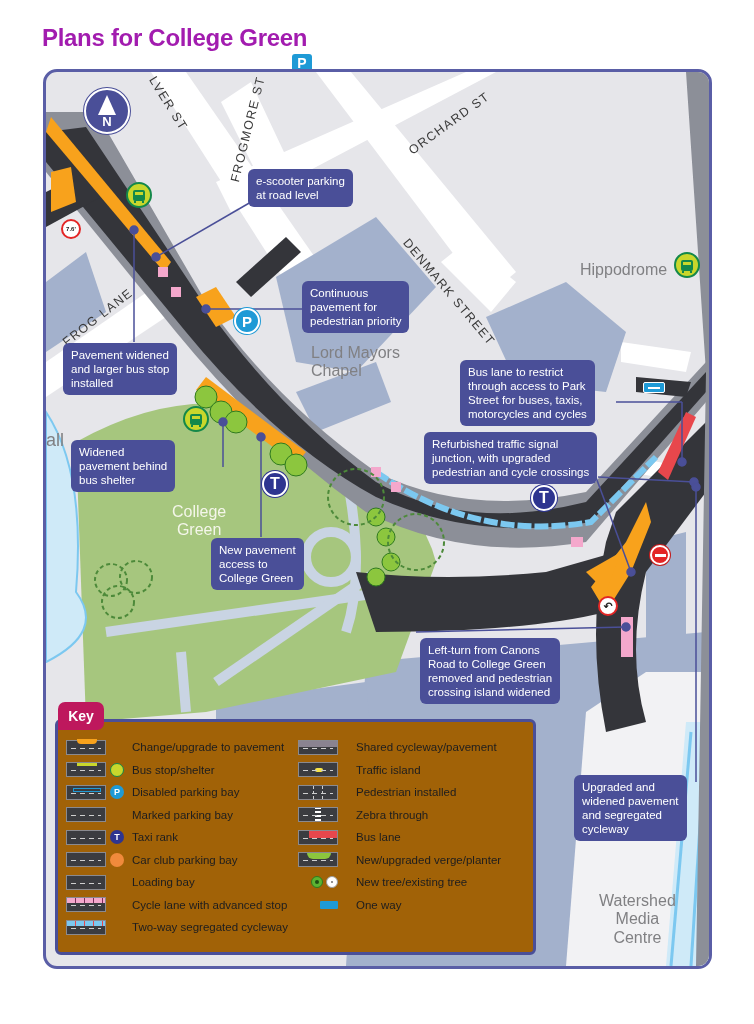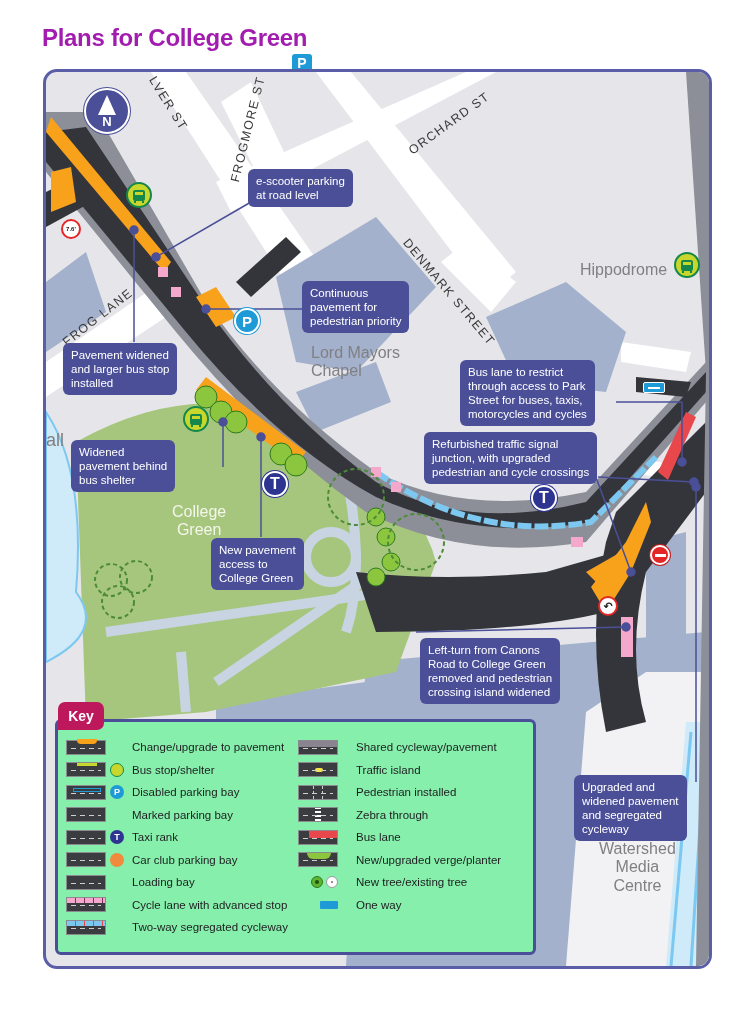--- a/index.html
+++ b/index.html
@@ -91,21 +91,21 @@
     .one-way {
       position: absolute; width: 22px; height: 11px; background: #1e9ad6; border: 1px solid #fff; border-radius: 2px;
     }
     .one-way::after {
       content: ""; position: absolute; left: 4px; top: 4px; width: 12px; height: 2px; background: #fff;
     }
 
     
     .key-panel {
       position: absolute; left: 55px; top: 719px; width: 481px; height: 236px;
-      background: #86efac; border: 3px solid #4a4f98; border-radius: 6px;
+      background: #a16207; border: 3px solid #4a4f98; border-radius: 6px;
     }
     .key-tab {
       position: absolute; left: 58px; top: 702px; width: 46px; height: 28px;
       background: #be185d; color: #fff; border-radius: 7px 7px 7px 0;
       font-family: "Liberation Sans", sans-serif; font-weight: bold; font-size: 14px;
       text-align: center; line-height: 28px;
     }
     .key-col { position: absolute; top: 14px; }
     .key-col.left { left: 8px; }
     .key-col.right { left: 240px; }
@@ -277,21 +277,21 @@
   <div class="street-label" style="left:182px;top:108px;transform:rotate(-76deg);">FROGMORE ST</div>
   <div class="street-label" style="left:360px;top:74px;transform:rotate(-36deg);">ORCHARD ST</div>
   <div class="street-label" style="left:365px;top:164px;transform:rotate(50deg);">DENMARK STREET</div>
   <div class="street-label" style="left:14px;top:266px;transform:rotate(-38deg);">FROG LANE</div>
 
   <div class="place-label" style="left:534px;top:189px;">Hippodrome</div>
   <div class="place-label" style="left:265px;top:272px;white-space:pre-line;">Lord Mayors
 Chapel</div>
   <div class="place-label green" style="left:126px;top:431px;white-space:pre-line;">College
 Green</div>
-  <div class="place-label" style="left:553px;top:768px;white-space:pre-line;text-align:center;">Watershed
+  <div class="place-label" style="left:553px;top:820px;white-space:pre-line;text-align:center;">Watershed
 Media
 Centre</div>
   <div class="place-label" style="left:0px;top:358px;font-size:18px;">all</div>
 
   <div class="icon-circle bus-icon" style="left:80px;top:110px;">
       <div class="glyph"></div>
     </div>
   <div class="icon-circle bus-icon" style="left:137px;top:334px;">
       <div class="glyph"></div>
     </div>

